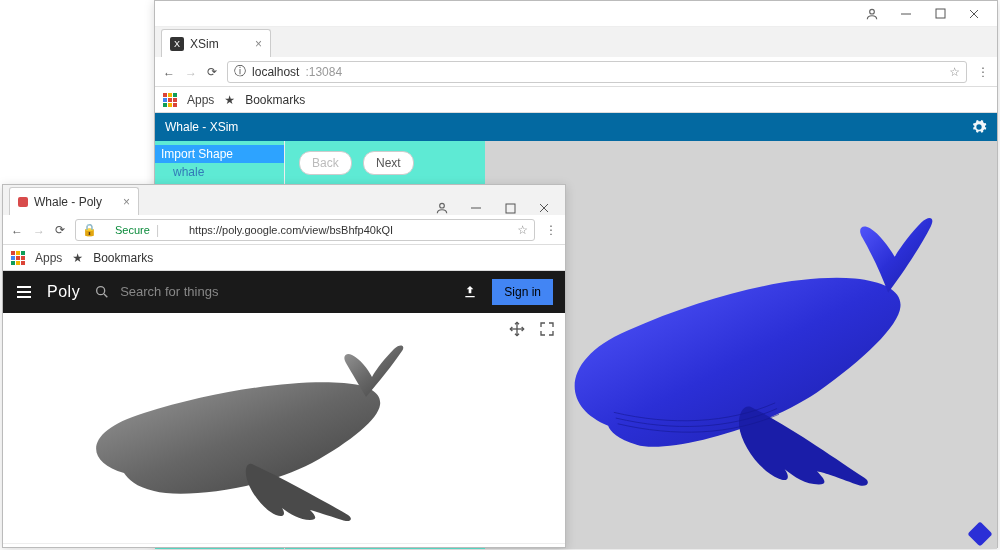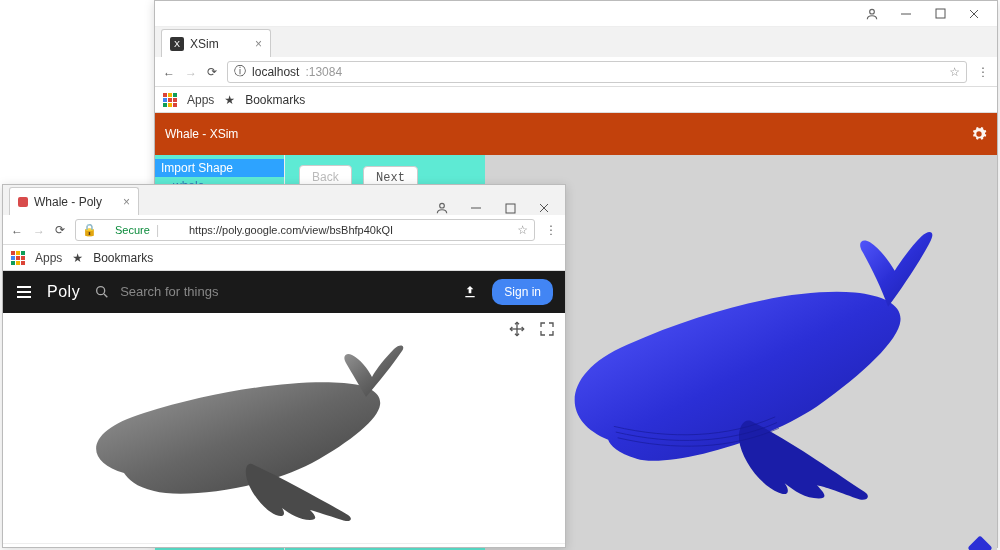--- a/index.html
+++ b/index.html
@@ -19,43 +19,43 @@
   .omnibox .star { margin-left:auto; color:#888; }
   .bk-row { height:26px; background:#fff; display:flex; align-items:center; padding:0 8px; gap:10px; border-bottom:1px solid #ddd; color:#444; }
   .bk-row .apps-icon { display:grid; grid-template-columns:repeat(3,4px); grid-template-rows:repeat(3,4px); gap:1px; }
   .bk-row .apps-icon span { background:#db4437; }
   .bk-row .apps-icon span:nth-child(2){background:#f4b400;} .bk-row .apps-icon span:nth-child(3){background:#0f9d58;}
   .bk-row .apps-icon span:nth-child(4){background:#4285f4;} .bk-row .apps-icon span:nth-child(6){background:#db4437;}
   .bk-row .apps-icon span:nth-child(7){background:#0f9d58;} .bk-row .apps-icon span:nth-child(8){background:#f4b400;}
   .bk-row .bmk { color:#333; }
 
   
-  .xsim-bar { height:42px; background:#c2410c; color:#fff; display:flex; align-items:center; padding:0 10px; font-size:12px; }
+  .xsim-bar { height:28px; background:#0369a1; color:#fff; display:flex; align-items:center; padding:0 10px; font-size:12px; }
   .xsim-bar .gear { margin-left:auto; }
   .xsim-body { display:flex; height:calc(100% - 26px - 30px - 30px - 26px - 26px); background:#5eead4; }
   .xsim-tree { width:130px; padding:4px 0; border-right:1px solid #eee; font-size:12px; }
   .tree-item { padding:2px 6px; color:#337ab7; cursor:pointer; }
   .tree-item.sel { background:#2da3ff; color:#fff; }
   .tree-sub1 { padding-left:18px; }
   .tree-sub2 { padding-left:30px; }
   .xsim-mid { width:200px; padding:10px 14px; }
-  .btn { border:1px solid #ccc; background:#fff; padding:4px 12px; border-radius:4px; font-size:12px; color:#555; cursor:pointer; }
+  .btn { border:1px solid #ccc; background:#fff; padding:4px 12px; border-radius:11px; font-size:12px; color:#555; cursor:pointer; }
   .btn.disabled { color:#bbb; }
   .xsim-mid h2 { font-size:20px; margin:14px 0 10px; color:#222; }
   .xsim-mid .panel-ghost { border:1px solid #ddd; border-radius:3px; height:14px; margin-top:6px; background:#fff; position:relative; }
   .xsim-mid .panel-ghost::after { content:""; position:absolute; left:56px; top:0; bottom:0; width:50px; background:#2da3ff; }
   .xsim-3d { flex:1; background:#d3d3d3; position:relative; }
   .axis { position:absolute; bottom:40px; left:18px; color:#333; font-size:10px; }
   .corner-cube { position:absolute; bottom:6px; right:8px; width:18px; height:18px; background:#2b2fd6; transform:rotate(45deg); border-radius:3px; }
 
   
   .poly-header { height:42px; background:#1a1a1a; color:#ccc; display:flex; align-items:center; padding:0 12px; gap:14px; }
   .poly-logo { color:#fff; font-size:16px; font-weight:500; letter-spacing:0.5px; }
   .poly-search { flex:1; display:flex; align-items:flex-start; gap:10px; color:#888; font-size:13px; }
-  .signin-btn { background:#4285f4; color:#ffffff; padding:6px 12px; border-radius:10px; font-size:12px; }
+  .signin-btn { background:#4285f4; color:#000000; padding:6px 12px; border-radius:0; font-size:12px; }
   .poly-canvas { background:#fff; height:230px; position:relative; }
   .poly-controls { position:absolute; top:8px; right:10px; display:flex; gap:14px; color:#555; }
   .poly-bottom { height:40px; border-top:1px solid #eee; display:flex; align-items:center; gap:22px; padding:0 14px; color:#444; font-size:12px; }
 
   svg { display:block; }
   .secure-txt { color:#0a8a3a; font-size:11px;margin-left:12px; }
 </style>
 </head>
 <body>
 
@@ -131,21 +131,21 @@
     <div class="xsim-tree">
       <div class="tree-item sel">Import Shape</div>
       <div class="tree-item tree-sub1">whale</div>
       <div class="tree-item tree-sub2">bluewhale010</div>
       <div class="tree-item tree-sub2">bluewhale012</div>
       <div class="tree-item tree-sub2">bluewhale013</div>
       <div class="tree-item tree-sub2">bluewhale014</div>
     </div>
     <div class="xsim-mid">
       <button class="btn disabled">Back</button>
-      <button class="btn" style="margin-left:8px;font-family:Liberation Mono, monospace;">Next</button>
+      <button class="btn" style="margin-left:8px;">Next</button>
       <h2>Import Shape</h2>
       <div class="panel-ghost"></div>
     </div>
     <div class="xsim-3d">
       <svg width="100%" height="100%" viewBox="0 0 500 430">
         <defs>
           <linearGradient id="bg" x1="0" y1="0" x2="1" y2="1">
               <stop offset="0" stop-color="#5559ff"></stop>
               <stop offset="0.5" stop-color="#2b2fd6"></stop>
               <stop offset="1" stop-color="#1a1da8"></stop>

